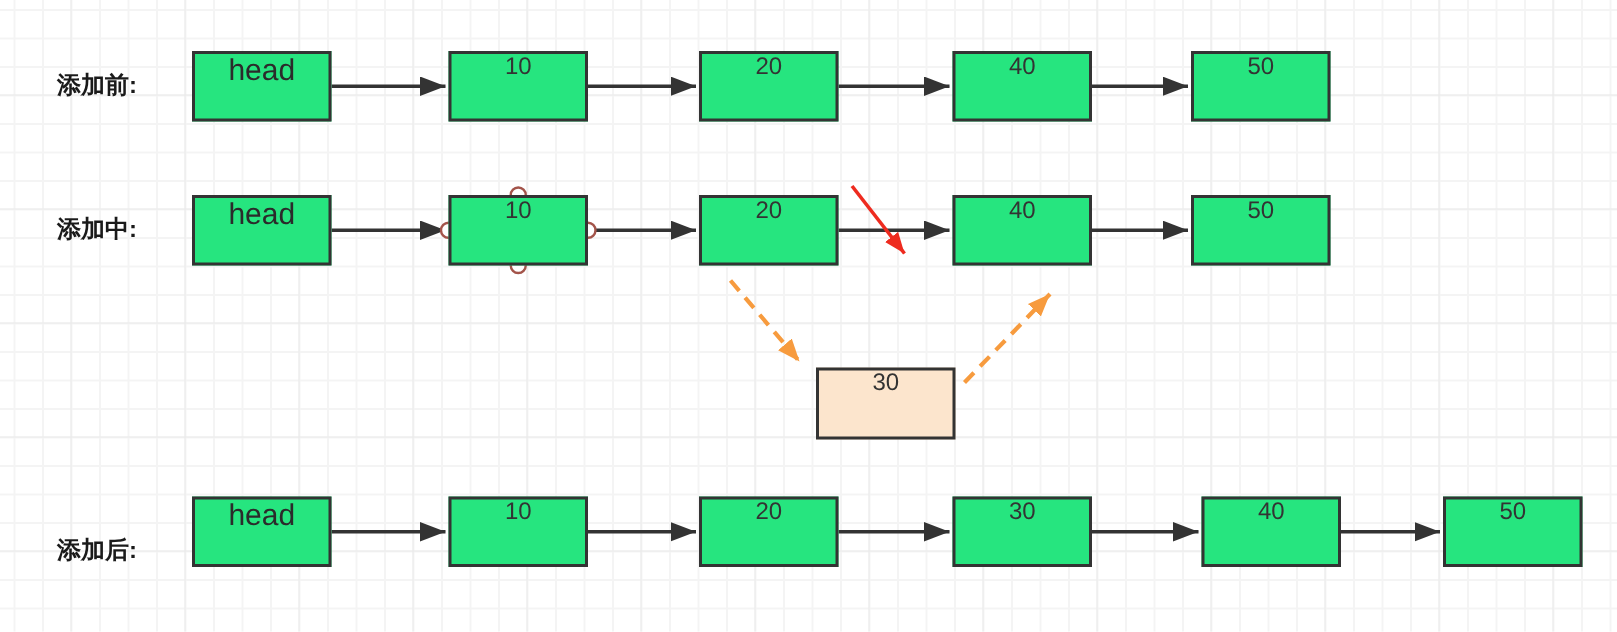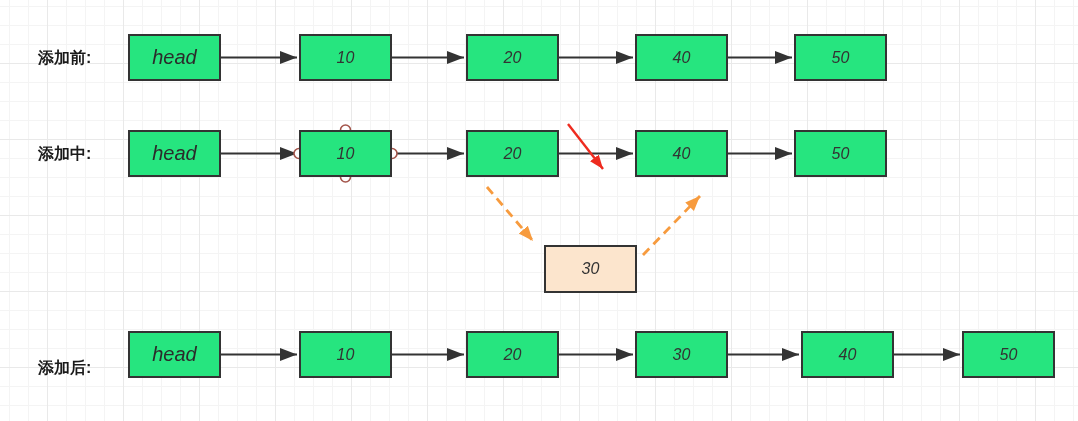--- a/index.html
+++ b/index.html
@@ -20,22 +20,22 @@
   .row-label {
     position:absolute; left:38px;
     font-size:16px; font-weight:bold; color:#1a1a1a;
     line-height:20px; white-space:nowrap;
   }
   .node {
     position:absolute; width:93px; height:47px;
     box-sizing:border-box;
     background:#26E57F;
     border:2px solid #333333;
-    display:flex; align-items:center; justify-content:center;
-    font-size:16px; color:#333333;font-style:italic;
+    display:flex; justify-content:center;
+    font-size:16px; color:#333333;
   }
   .node.head-node { font-size:20px; color:#2b2b2b; }
   .node.new-node  { background:#FCE5CD; height:48px; }
   svg.overlay { position:absolute; left:0; top:0; width:1078px; height:421px; }
 </style>
 </head>
 <body>
 
 <div class="canvas">
 

